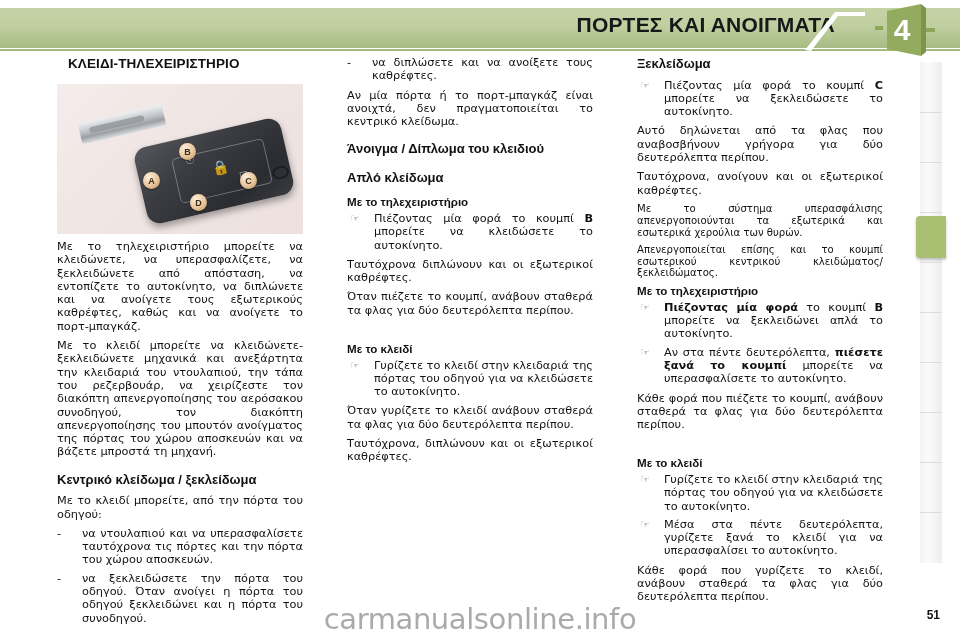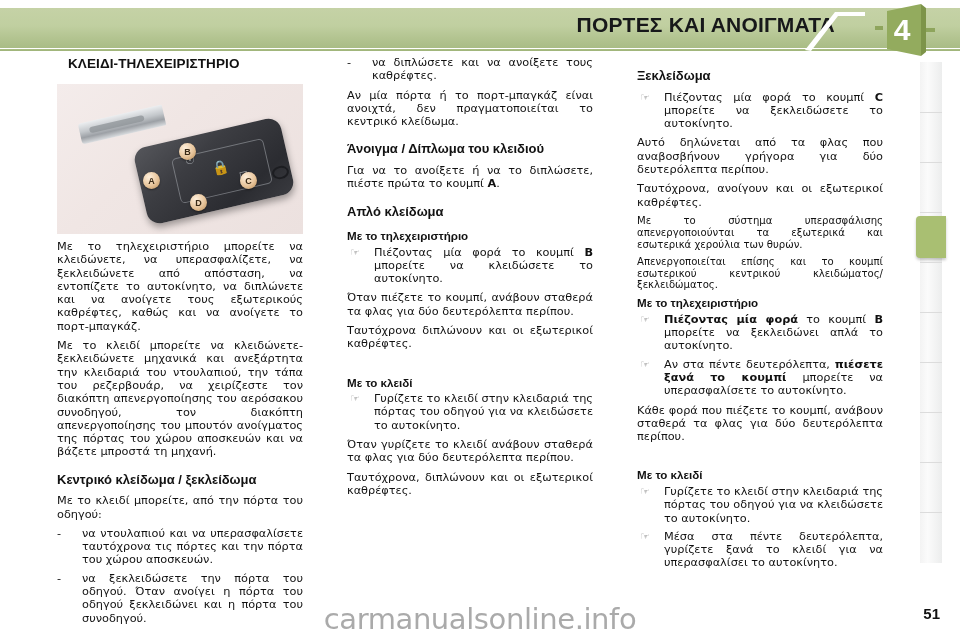--- a/index.html
+++ b/index.html
@@ -151,21 +151,21 @@
     background:radial-gradient(circle at 35% 30%,#fff0dc 0%,#e7c49a 55%,#b98c55 100%);
     color:#3a2a16;font-size:9px;font-weight:bold;
     display:flex;align-items:center;justify-content:center;
     font-family:"Liberation Sans","DejaVu Sans",sans-serif;
     box-shadow:0 1px 2px rgba(0,0,0,.4);
   }
 
   
   .page-num{
     position:absolute;right:20px;bottom:18px;
-    font-size:15px;font-weight:bold;color:#111;
+    font-size:12px;font-weight:bold;color:#111;
     font-family:"Liberation Sans","DejaVu Sans",sans-serif;
   }
   .watermark{
     position:absolute;left:0;right:0;bottom:4px;
     text-align:center;
     font-size:29px;color:#9c9c9c;
     font-family:"DejaVu Sans","Liberation Sans",sans-serif;
     letter-spacing:-.4px;
     opacity:.85;
   }
@@ -247,49 +247,48 @@
     <li>
       <span class="dash-mk">-</span>
       <span>να διπλώσετε και να ανοίξετε τους καθρέφτες.</span>
     </li>
   </ul>
 
   <p class="body">Αν μία πόρτα ή το πορτ-μπαγκάζ είναι ανοιχτά, δεν πραγματοποιείται το κεντρικό κλείδωμα.</p>
 
   <h3 class="sub">Άνοιγμα / Δίπλωμα του κλειδιού</h3>
 
-  <p class="body"><span>Για να το ανοίξετε ή να το διπλώσετε, πιέστε πρώτα το κουμπί </span><b>A</b><span>.</span></p>
 
   <h3 class="sub">Απλό κλείδωμα</h3>
 
   <h4 class="sub2">Με το τηλεχειριστήριο</h4>
   <ul class="hand">
     <li>
       <span class="hand-mk">☞</span>
       <span><span>Πιέζοντας μία φορά το κουμπί </span><b>B</b><span> μπορείτε να κλειδώσετε το αυτοκίνητο.</span></span>
     </li>
   </ul>
+  <p class="body">Ταυτόχρονα διπλώνουν και οι εξωτερικοί καθρέφτες.</p>
   <p class="body">Όταν πιέζετε το κουμπί, ανάβουν σταθερά τα φλας για δύο δευτερόλεπτα περίπου.</p>
-  <p class="body">Ταυτόχρονα διπλώνουν και οι εξωτερικοί καθρέφτες.</p>
 
   <div class="gap"></div>
 
   <h4 class="sub2">Με το κλειδί</h4>
   <ul class="hand">
     <li>
       <span class="hand-mk">☞</span>
       <span>Γυρίζετε το κλειδί στην κλειδαριά της πόρτας του οδηγού για να κλειδώσετε το αυτοκίνητο.</span>
     </li>
   </ul>
   <p class="body">Όταν γυρίζετε το κλειδί ανάβουν σταθερά τα φλας για δύο δευτερόλεπτα περίπου.</p>
   <p class="body">Ταυτόχρονα, διπλώνουν και οι εξωτερικοί καθρέφτες.</p>
 </div>
 
 <div class="col" id="col-right">
-  <h3 class="sub" style="margin-top:12px;">Ξεκλείδωμα</h3>
+  <h3 class="sub" style="margin-top:0;">Ξεκλείδωμα</h3>
   <ul class="hand">
     <li>
       <span class="hand-mk">☞</span>
       <span><span>Πιέζοντας μία φορά το κουμπί </span><b>C</b><span> μπορείτε να ξεκλειδώσετε το αυτοκίνητο.</span></span>
     </li>
   </ul>
   <p class="body">Αυτό δηλώνεται από τα φλας που αναβοσβήνουν γρήγορα για δύο δευτερόλεπτα περίπου.</p>
   <p class="body">Ταυτόχρονα, ανοίγουν και οι εξωτερικοί καθρέφτες.</p>
 
 
@@ -315,16 +314,17 @@
   <ul class="hand">
     <li>
       <span class="hand-mk">☞</span>
       <span>Γυρίζετε το κλειδί στην κλειδαριά της πόρτας του οδηγού για να κλειδώσετε το αυτοκίνητο.</span>
     </li>
     <li>
       <span class="hand-mk">☞</span>
       <span>Μέσα στα πέντε δευτερόλεπτα, γυρίζετε ξανά το κλειδί για να υπερασφαλίσει το αυτοκίνητο.</span>
     </li>
   </ul>
+  <p class="body">Κάθε φορά που γυρίζετε το κλειδί, ανάβουν σταθερά τα φλας για δύο δευτερόλεπτα περίπου.</p>
 </div>
 
 <div class="page-num">51</div>
 <div class="watermark">carmanualsonline.info</div>
 
 </body></html>

